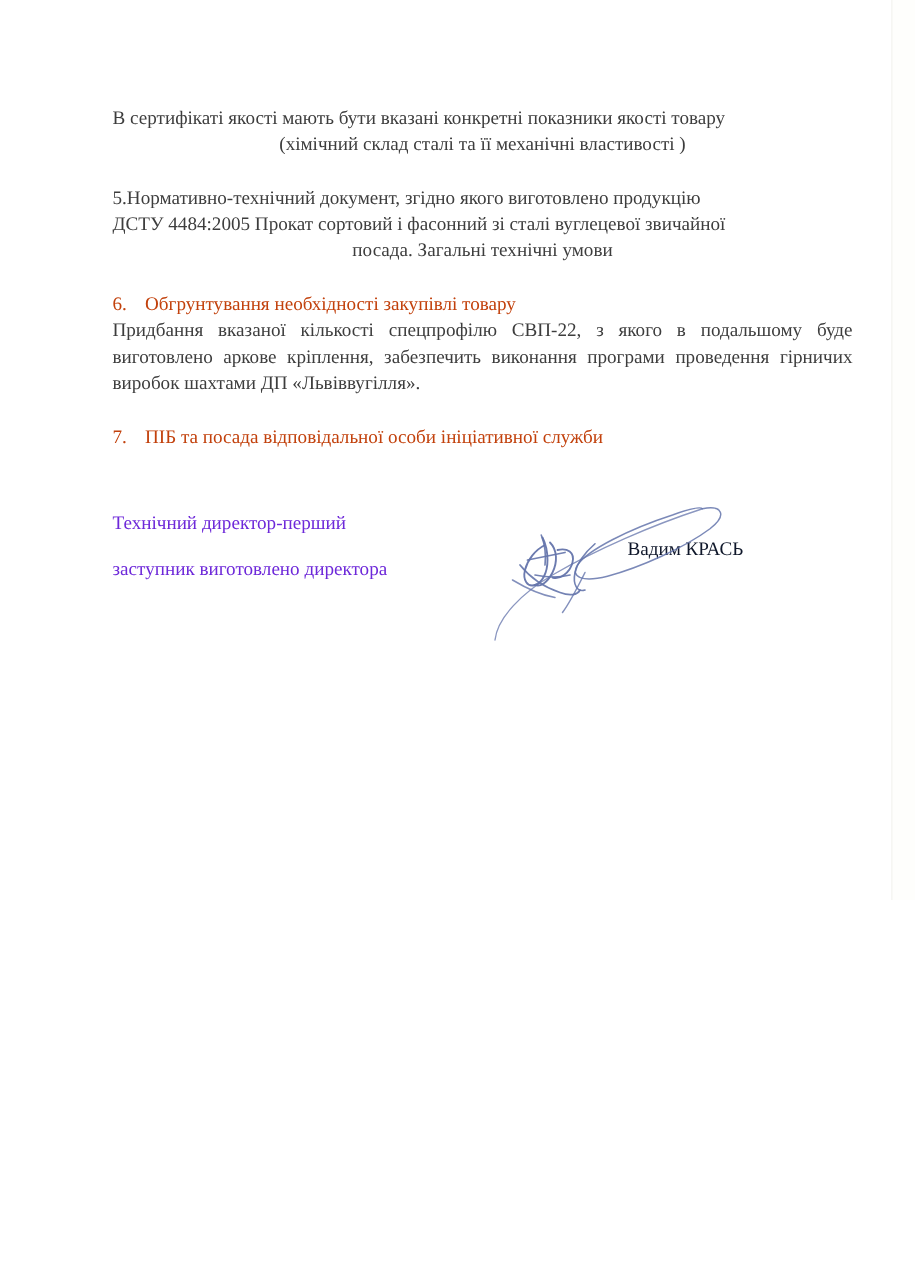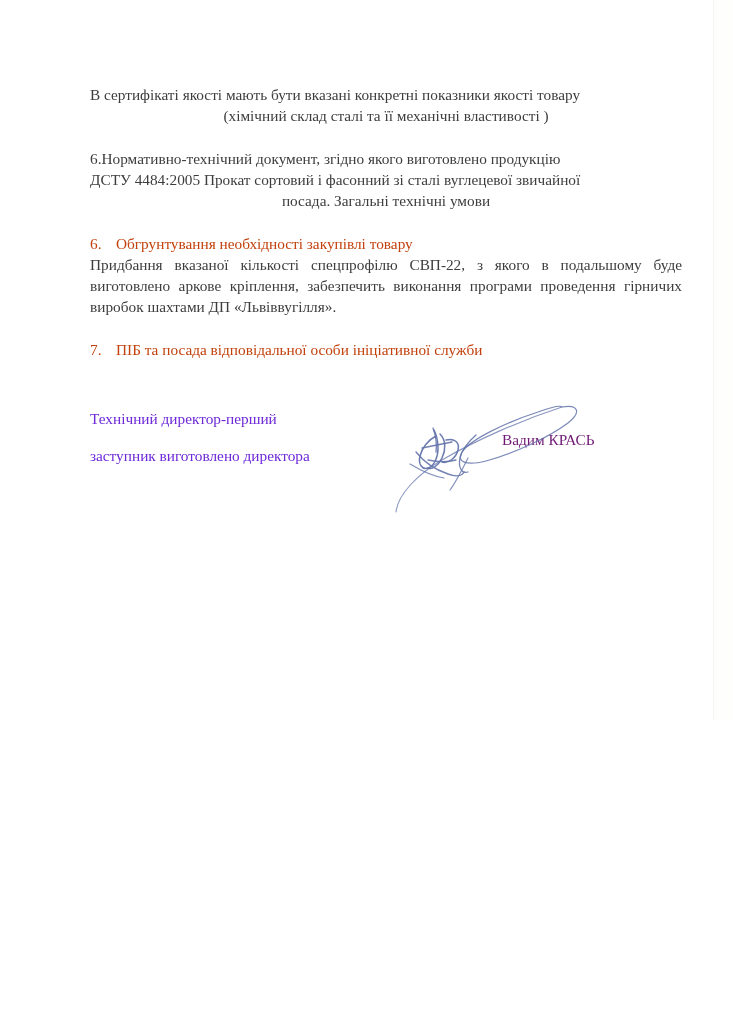--- a/index.html
+++ b/index.html
@@ -86,21 +86,21 @@
     text-align: left;
     color: #6d28d9;
   }
   .sig-name {
     position: absolute;
     left: 412px;
     top: 21px;
     font-size: 15.3px;
     line-height: 21px;
     white-space: nowrap;
-    color: #701a75;
+    color: #0f172a;
   }
 
   .signature-mark {
     position: absolute;
     left: 200px;
     top: -18px;
     width: 320px;
     height: 130px;
     pointer-events: none;
   }
@@ -116,21 +116,21 @@
   <div class="content">
 
     <div class="block">
       <p class="para">В сертифікаті якості мають бути вказані конкретні показники якості товару</p>
       <p class="para last-natural">(хімічний склад сталі та її механічні властивості )</p>
     </div>
 
     <div class="gap-para"></div>
 
     <div class="block">
-      <p class="para">6.Нормативно-технічний документ, згідно якого виготовлено продукцію</p>
+      <p class="para">5.Нормативно-технічний документ, згідно якого виготовлено продукцію</p>
       <p class="para">ДСТУ 4484:2005 Прокат сортовий і фасонний зі сталі вуглецевої звичайної</p>
       <p class="para last-natural">посада. Загальні технічні умови</p>
     </div>
 
     <div class="gap-para"></div>
 
     <div class="block">
       <p class="num-head">
         <span class="numeral">6.</span><span>Обгрунтування необхідності закупівлі товару</span>
       </p>

